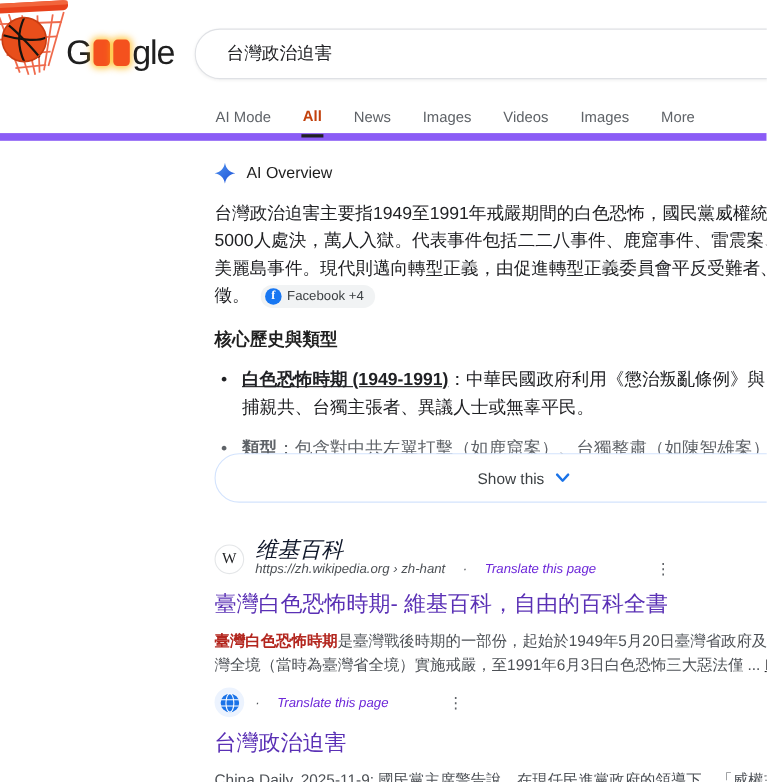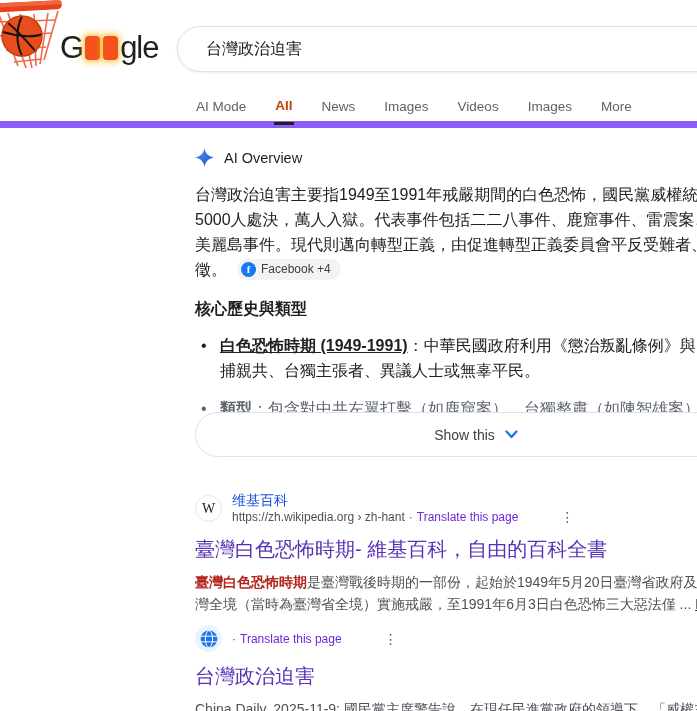--- a/index.html
+++ b/index.html
@@ -59,23 +59,23 @@
                font-size:14px; color:#3c4043; cursor:pointer; }
   
   .result { position:absolute; left:195px; width:700px; }
   .r-head { display:flex; align-items:center; gap:10px; cursor:pointer; }
   .favicon { width:27px; height:27px; border-radius:50%; background:#fff;
              border:1px solid #e4e6e8; display:flex; align-items:center;
              justify-content:center; flex:0 0 auto; }
   .favicon.globe-bg { background:#ecf3fe; border:none; }
   .wiki-w { font-family:"Liberation Serif","DejaVu Serif",serif; font-size:14px;
             color:#202124; }
-  .r-site { font-size:14px; color:#1d4ed8; line-height:17px; }
+  .r-site { font-size:20px; color:#0f172a; line-height:17px;font-style:italic; }
   .r-urlrow { font-size:12px; color:#4d5156; line-height:16px; display:flex;
-              align-items:center; gap:4px; white-space:nowrap; }
+              align-items:center; gap:16px; white-space:nowrap;font-style:italic; }
   .translate { color:#6d28d9; cursor:pointer; }
   .dots-v { margin-left:38px; color:#5f6368; font-size:14px; letter-spacing:0;
             cursor:pointer; line-height:10px; }
   .r-title { margin-top:11px; font-size:20px; line-height:26px; color:#5a30b5;
              cursor:pointer; white-space:nowrap; }
   .r-snippet { margin-top:9px; font-size:14px; line-height:22px; color:#4d5156; }
   .sn-line { white-space:nowrap; }
   .kw-red { color:#b3261e; font-weight:bold; }
   .read-more { color:#202124; text-decoration:underline; cursor:pointer; }
 </style>

